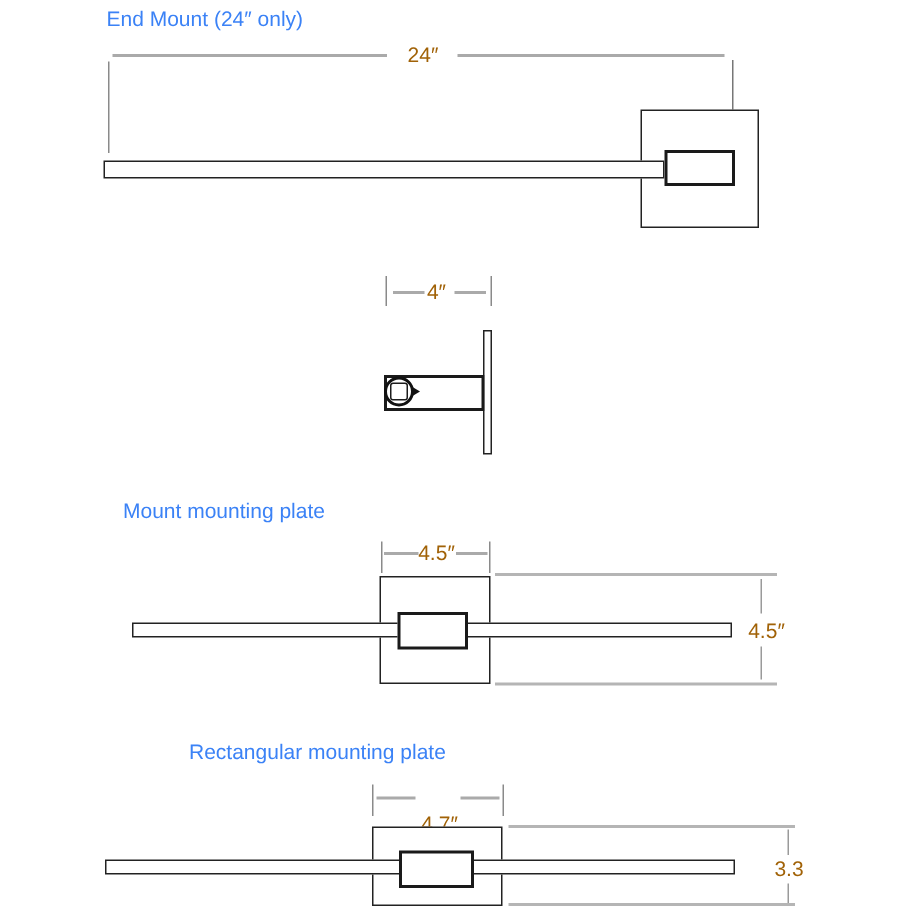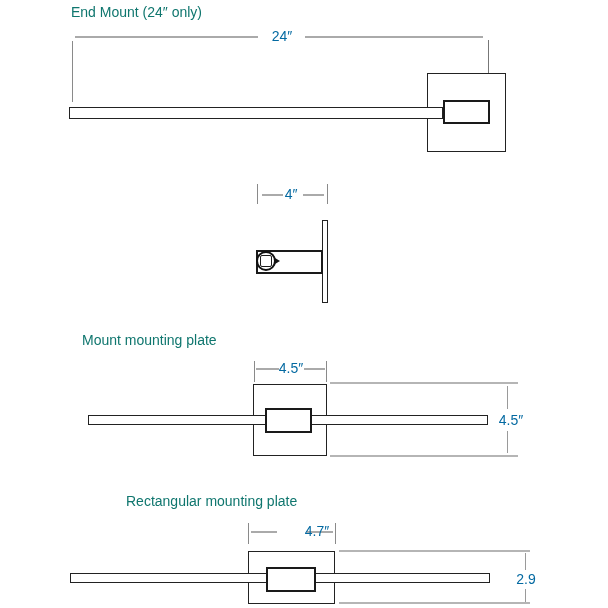--- a/index.html
+++ b/index.html
@@ -9,23 +9,23 @@
     background:#ffffff;
     font-family:"Liberation Sans", sans-serif;
     overflow:hidden;
   }
   .hline{position:absolute;height:1.5px;background:#aaaaaa;}
   .hline.light{background:#b5b5b5;}
   .vline{position:absolute;width:1px;background:#8a8a8a;}
   .vline.dim{background:#9a9a9a;}
   .box{position:absolute;background:#ffffff;box-sizing:border-box;border:1.5px solid #222222;}
   .box.heavy{border-width:2px;border-color:#1a1a1a;}
-  .lbl{position:absolute;font-size:14px;line-height:16px;color:#0369a1;white-space:nowrap;}
+  .lbl{position:absolute;font-size:14px;line-height:16px;color:#a16207;white-space:nowrap;}
   .lbl-c{transform:translateX(-50%);}
-  .title{position:absolute;font-size:14px;line-height:17px;color:#0f766e;white-space:nowrap;}
+  .title{position:absolute;font-size:14px;line-height:17px;color:#3b82f6;white-space:nowrap;}
   .circle{position:absolute;box-sizing:border-box;background:#ffffff;border:2.5px solid #111111;border-radius:50%;}
   .sq{position:absolute;box-sizing:border-box;background:#ffffff;border:1.5px solid #1c1c1c;border-radius:2px;}
   .arrow-dot{position:absolute;width:0;height:0;border-left:5px solid #111111;border-top:3px solid transparent;border-bottom:3px solid transparent;}
 </style>
 </head>
 <body>
 
 <div id="canvas">
 
   <div>
@@ -76,26 +76,26 @@
     <div class="lbl lbl-c" style="left:511px;top:412px;">4.5″</div>
   </div>
 
   <div>
     <div class="title" style="left:82px;top:493px;margin-left:44px;">Rectangular mounting plate</div>
 
     <div class="vline" style="left:248px;top:523px;height:21px;"></div>
     <div class="vline" style="left:335px;top:523px;height:21px;"></div>
     <div class="hline" style="left:251px;top:531px;width:26px;"></div>
     <div class="hline" style="left:307px;top:531px;width:26px;"></div>
-    <div class="lbl lbl-c" style="left:293px;top:523px;margin-left:24px;">4.7″</div>
+    <div class="lbl lbl-c" style="left:293px;top:541px;">4.7″</div>
 
     <div class="box" style="left:248px;top:551px;width:87px;height:53px;"></div>
     <div class="box" style="left:70px;top:573px;width:420px;height:10px;"></div>
     <div class="box heavy" style="left:266px;top:567px;width:50px;height:25px;"></div>
 
     <div class="hline light" style="left:339px;top:550px;width:191px;"></div>
     <div class="hline light" style="left:339px;top:602px;width:191px;"></div>
     <div class="vline dim" style="left:525px;top:553px;height:17px;"></div>
     <div class="vline dim" style="left:525px;top:589px;height:13px;"></div>
-    <div class="lbl lbl-c" style="left:526px;top:571px;">2.9</div>
+    <div class="lbl lbl-c" style="left:526px;top:571px;">3.3</div>
   </div>
 
 </div>
 
 </body></html>

